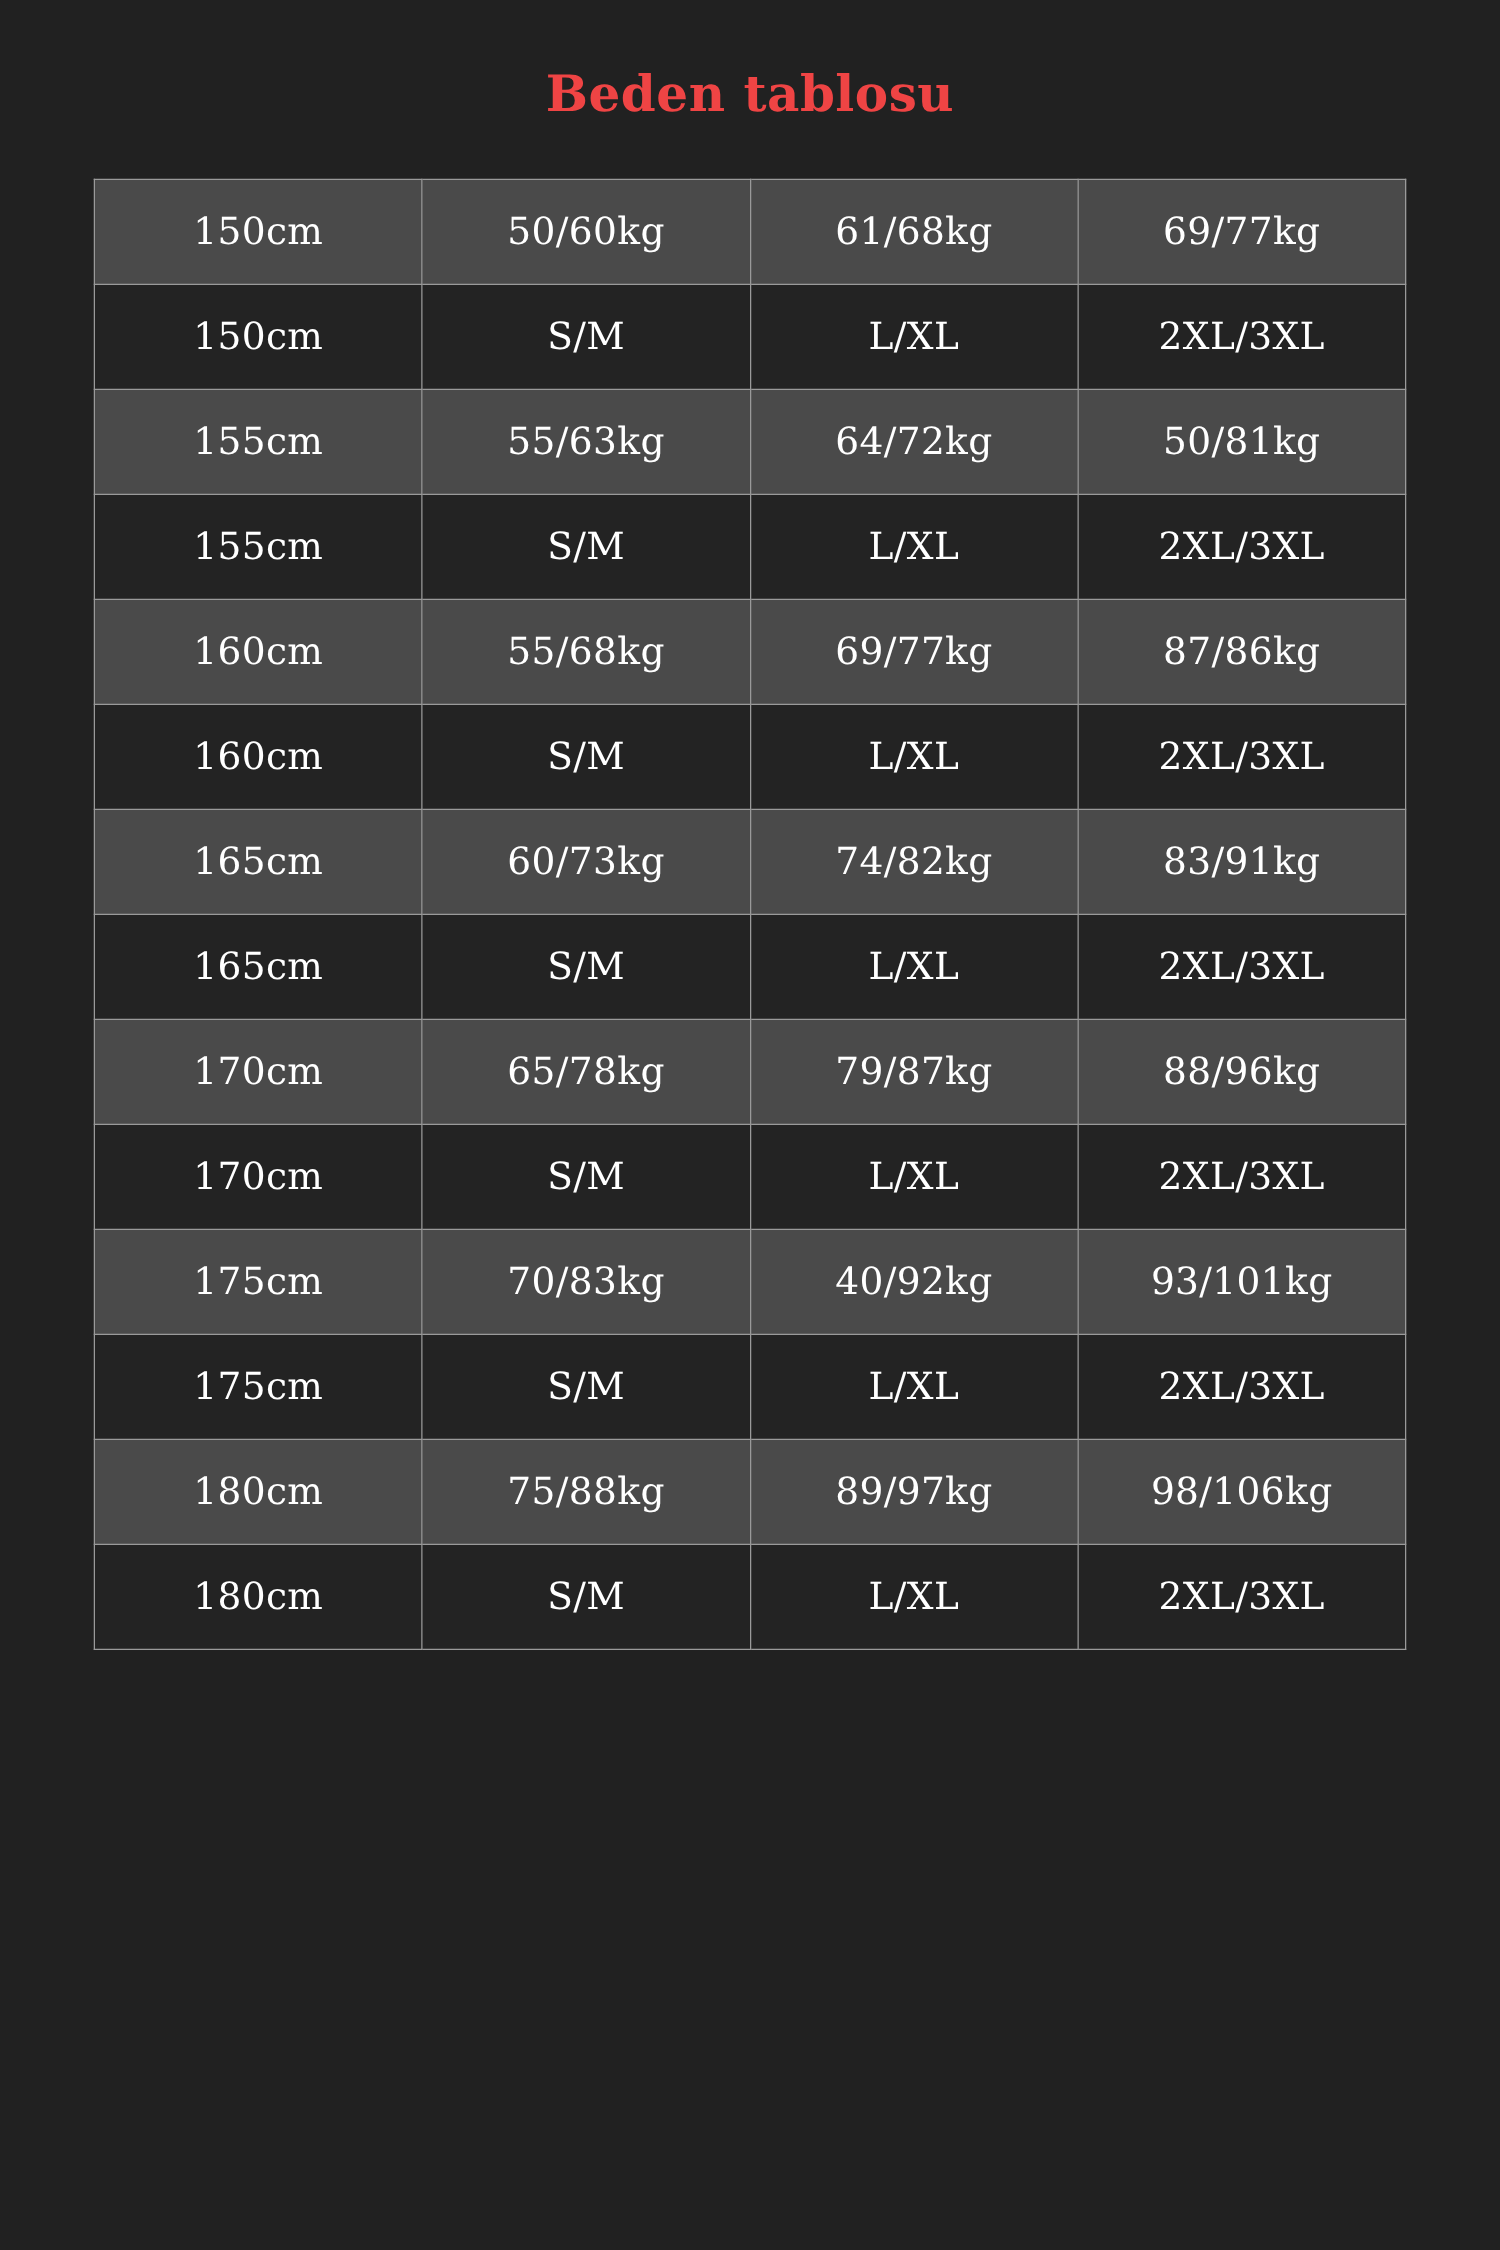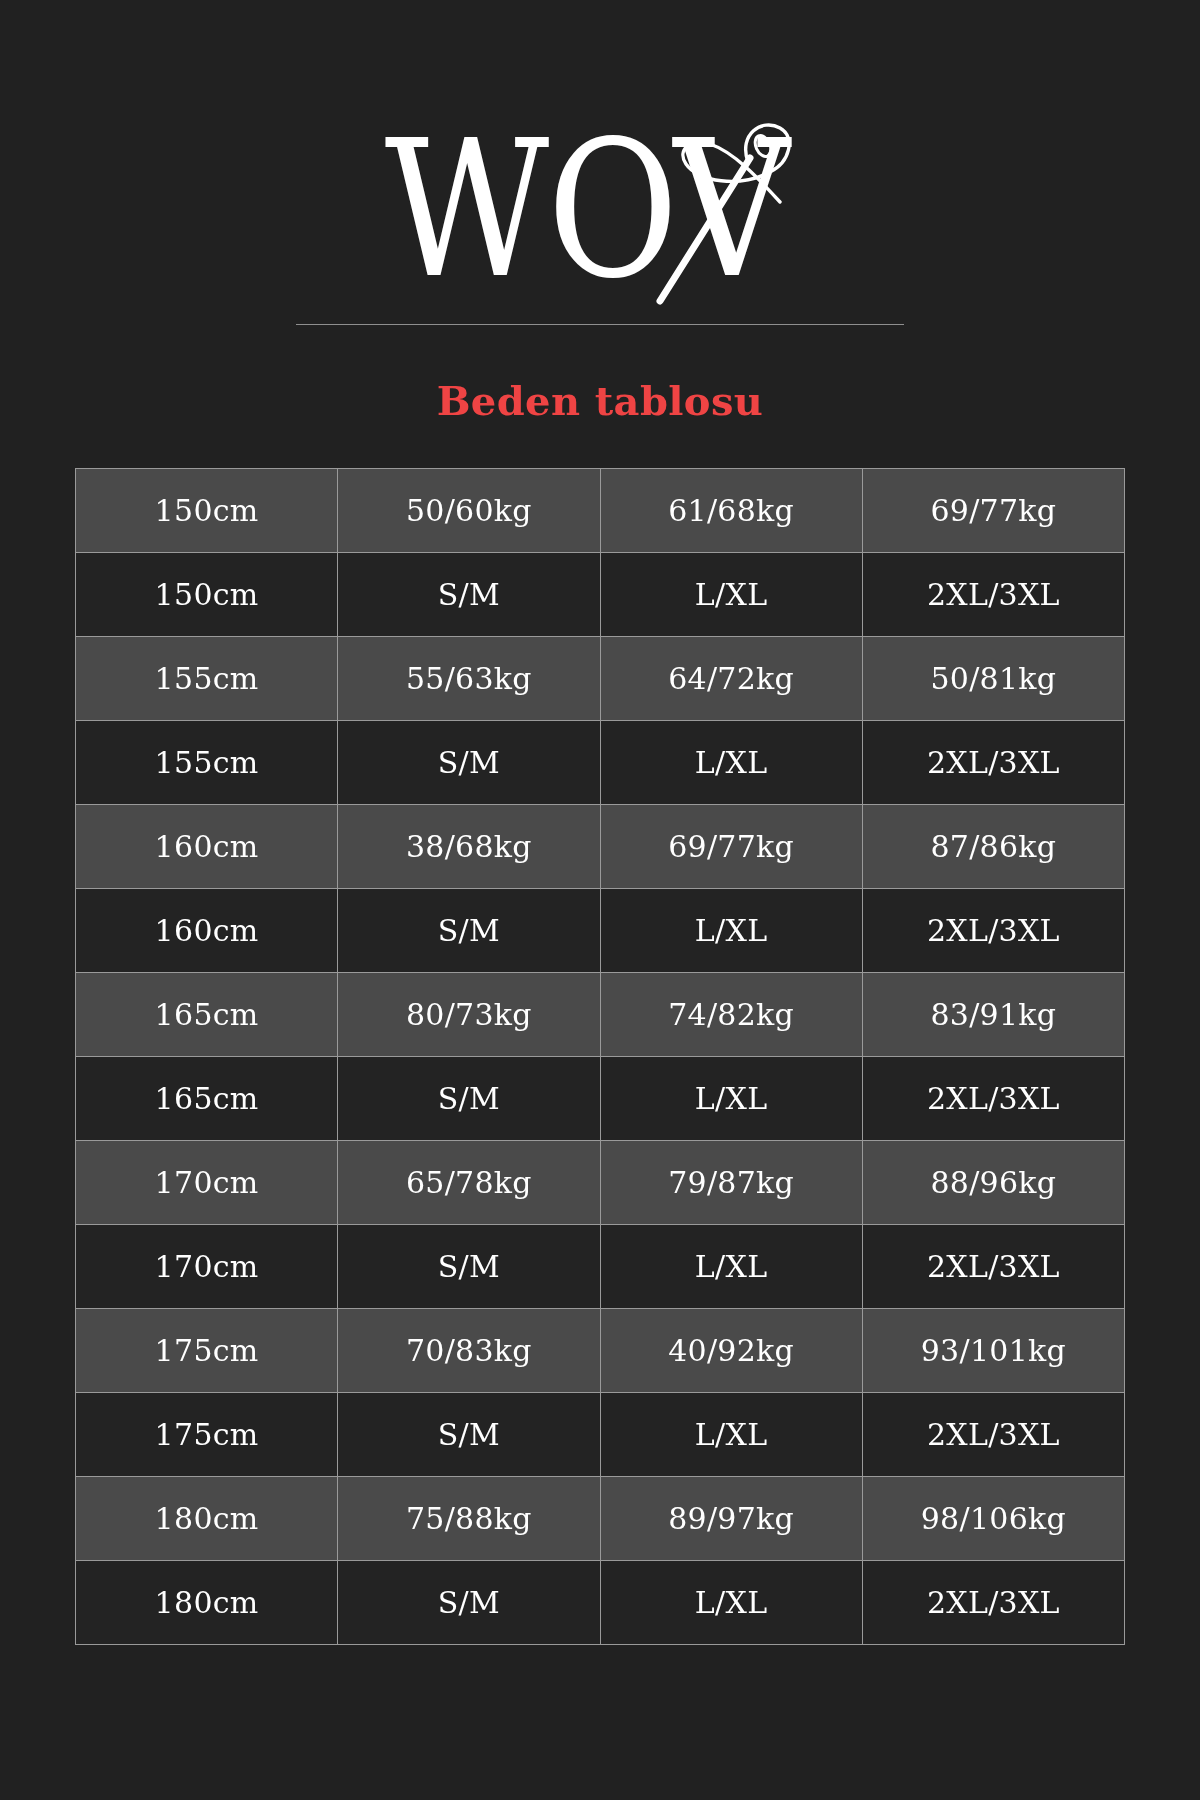--- a/index.html
+++ b/index.html
@@ -103,31 +103,20 @@
   }
   tr.row-dark td {
     background: #232323;
   }
 </style>
 </head>
 <body>
 
 <div class="page">
 
-  <div class="brand-block">
-    <div class="logo-wrap">
-      <div class="logo-text">WOV</div>
-      <svg class="logo-thread" viewBox="0 0 200 190" fill="none">
-        <path d="M30 185 L120 42" stroke="#ffffff" stroke-width="7" stroke-linecap="round"></path>
-        <path d="M118 46 C108 18, 132 2, 150 12 C166 21, 160 46, 140 56 C110 72, 68 66, 56 48 C46 33, 62 22, 80 28 C104 36, 128 62, 150 86" stroke="#ffffff" stroke-width="3.4" fill="none" stroke-linecap="round" stroke-linejoin="round"></path>
-        <ellipse cx="133" cy="30" rx="7" ry="11" transform="rotate(-24 133 30)" stroke="#ffffff" stroke-width="3" fill="none"></ellipse>
-      </svg>
-    </div>
-    <div class="brand-divider"></div>
-  </div>
 
   <div class="doc-title">Beden tablosu</div>
 
   <div class="table-wrap">
     <table class="size-table">
       <tbody>
           <tr class="row-light">
             <td>150cm</td>
             <td>50/60kg</td>
             <td>61/68kg</td>
@@ -146,33 +135,33 @@
             <td>50/81kg</td>
           </tr>
           <tr class="row-dark">
             <td>155cm</td>
             <td>S/M</td>
             <td>L/XL</td>
             <td>2XL/3XL</td>
           </tr>
           <tr class="row-light">
             <td>160cm</td>
-            <td>38/68kg</td>
+            <td>55/68kg</td>
             <td>69/77kg</td>
             <td>87/86kg</td>
           </tr>
           <tr class="row-dark">
             <td>160cm</td>
             <td>S/M</td>
             <td>L/XL</td>
             <td>2XL/3XL</td>
           </tr>
           <tr class="row-light">
             <td>165cm</td>
-            <td>80/73kg</td>
+            <td>60/73kg</td>
             <td>74/82kg</td>
             <td>83/91kg</td>
           </tr>
           <tr class="row-dark">
             <td>165cm</td>
             <td>S/M</td>
             <td>L/XL</td>
             <td>2XL/3XL</td>
           </tr>
           <tr class="row-light">

